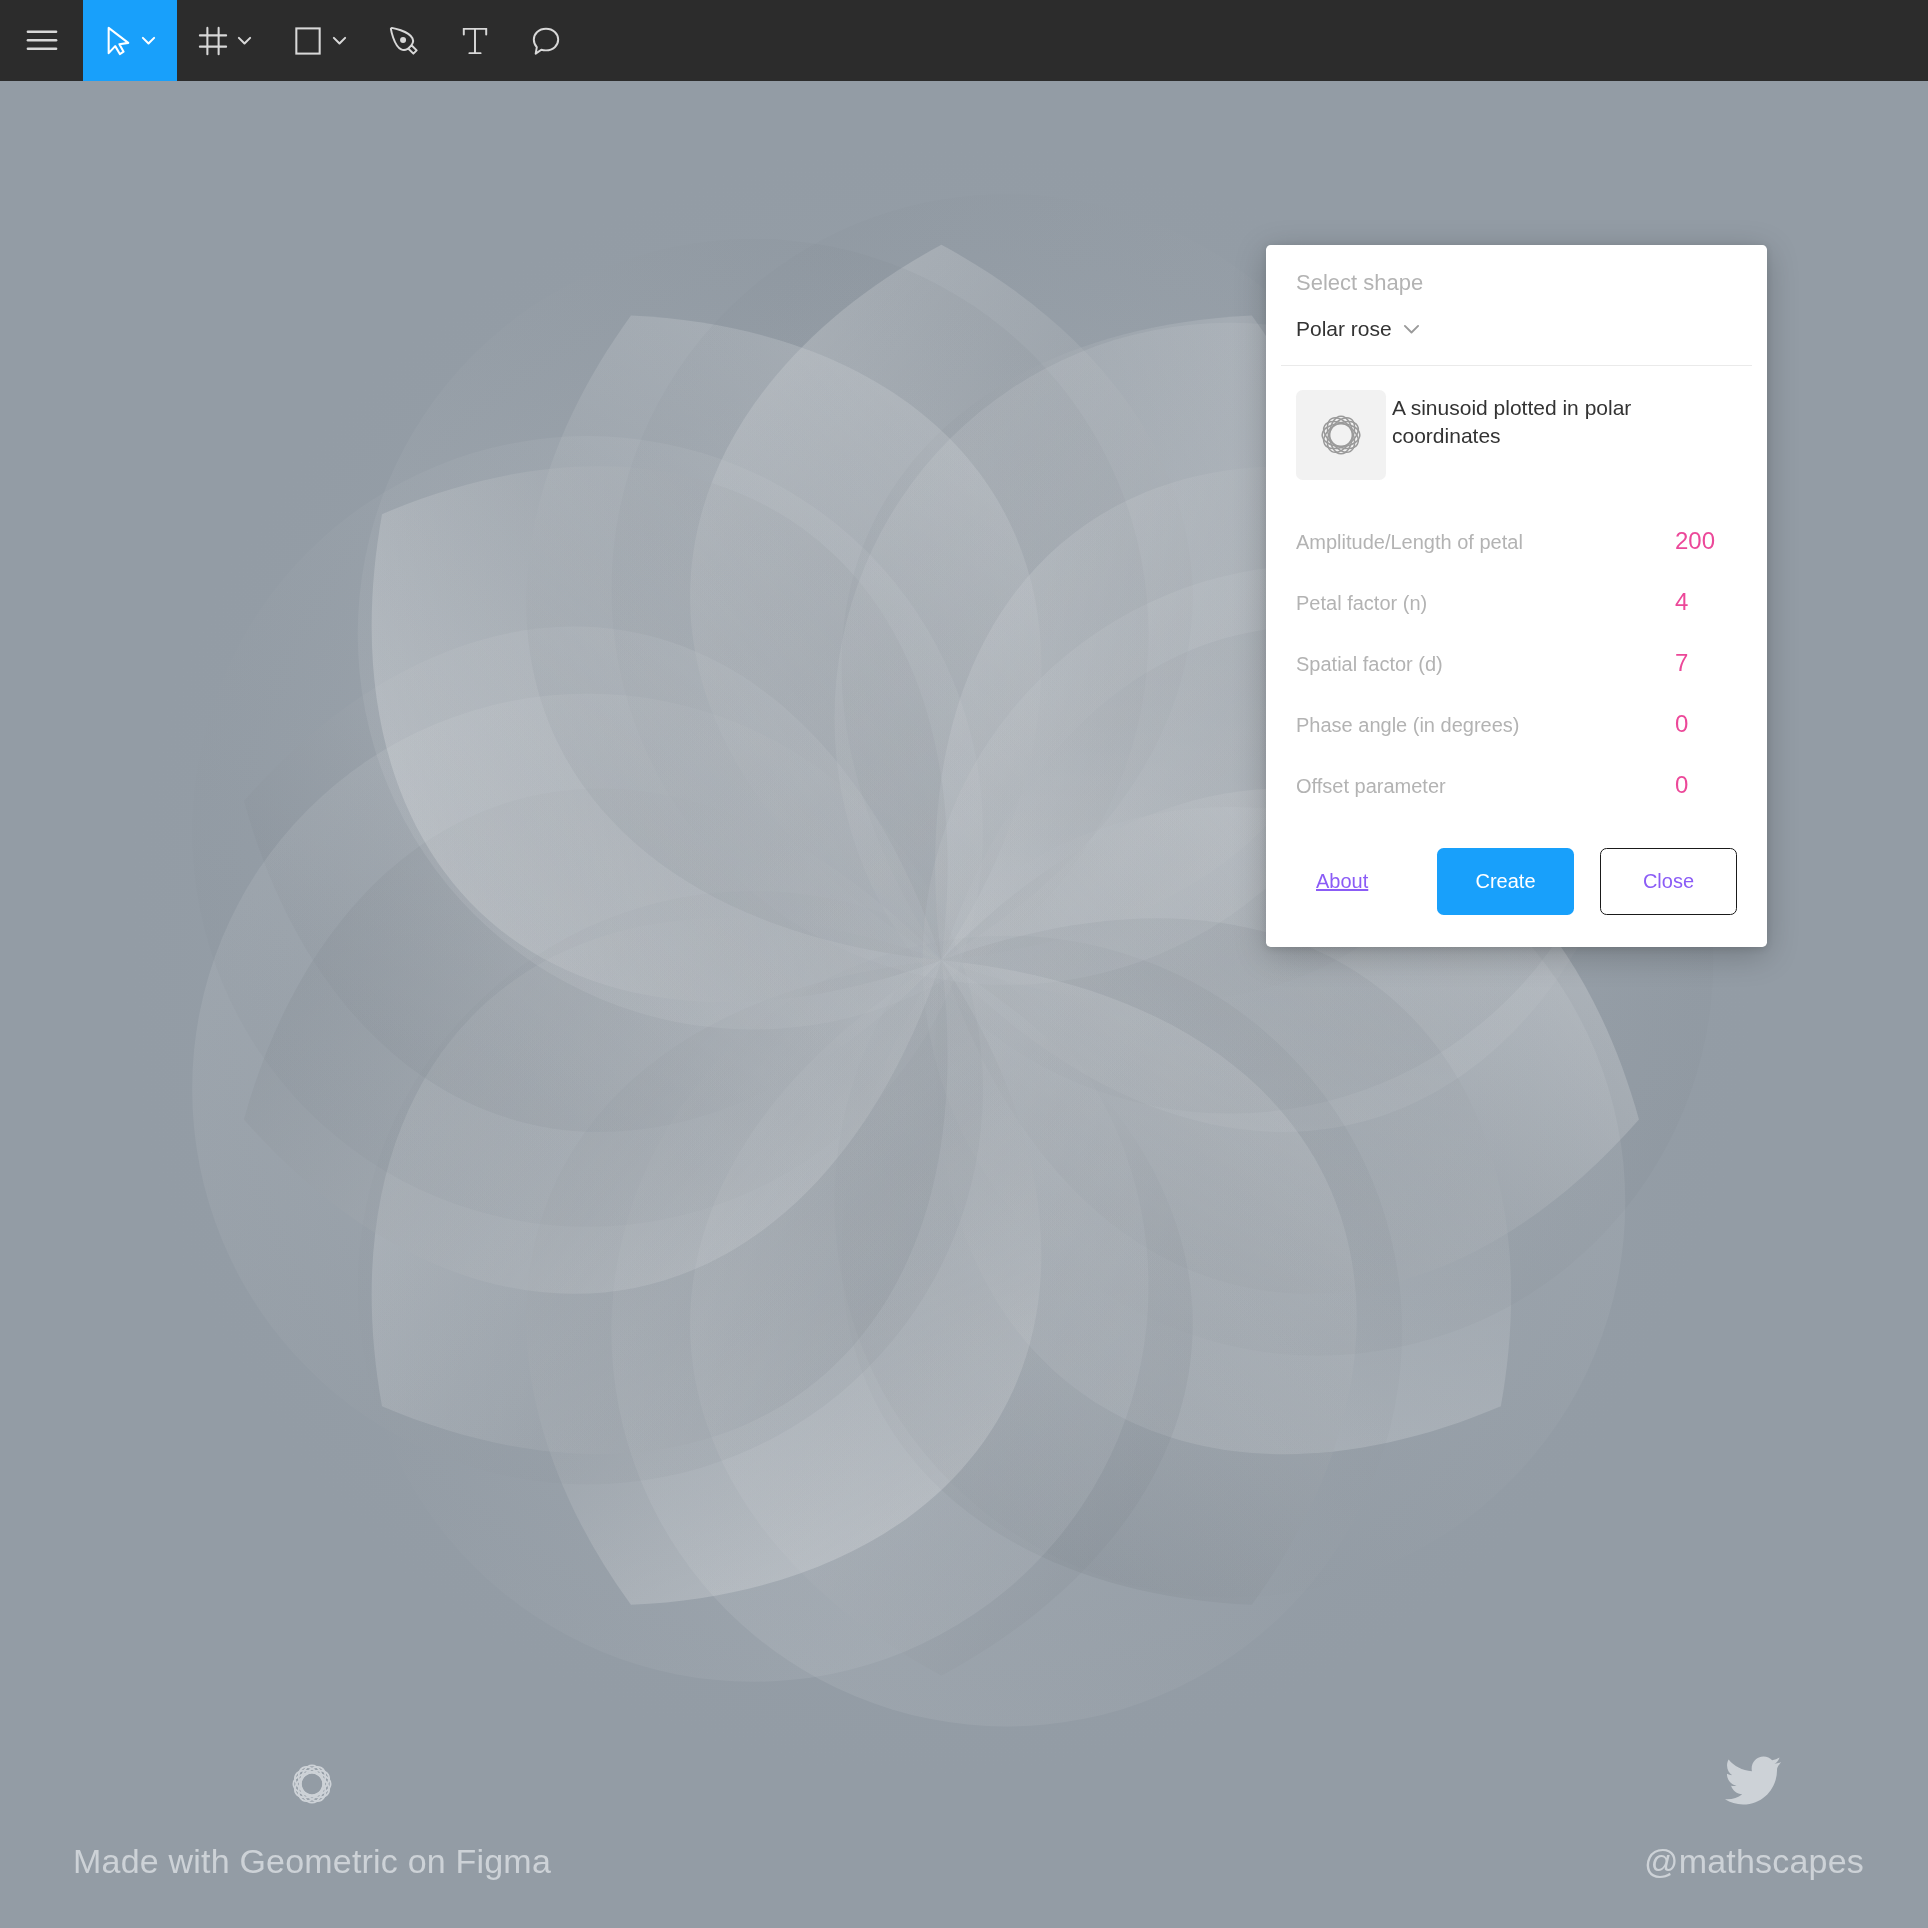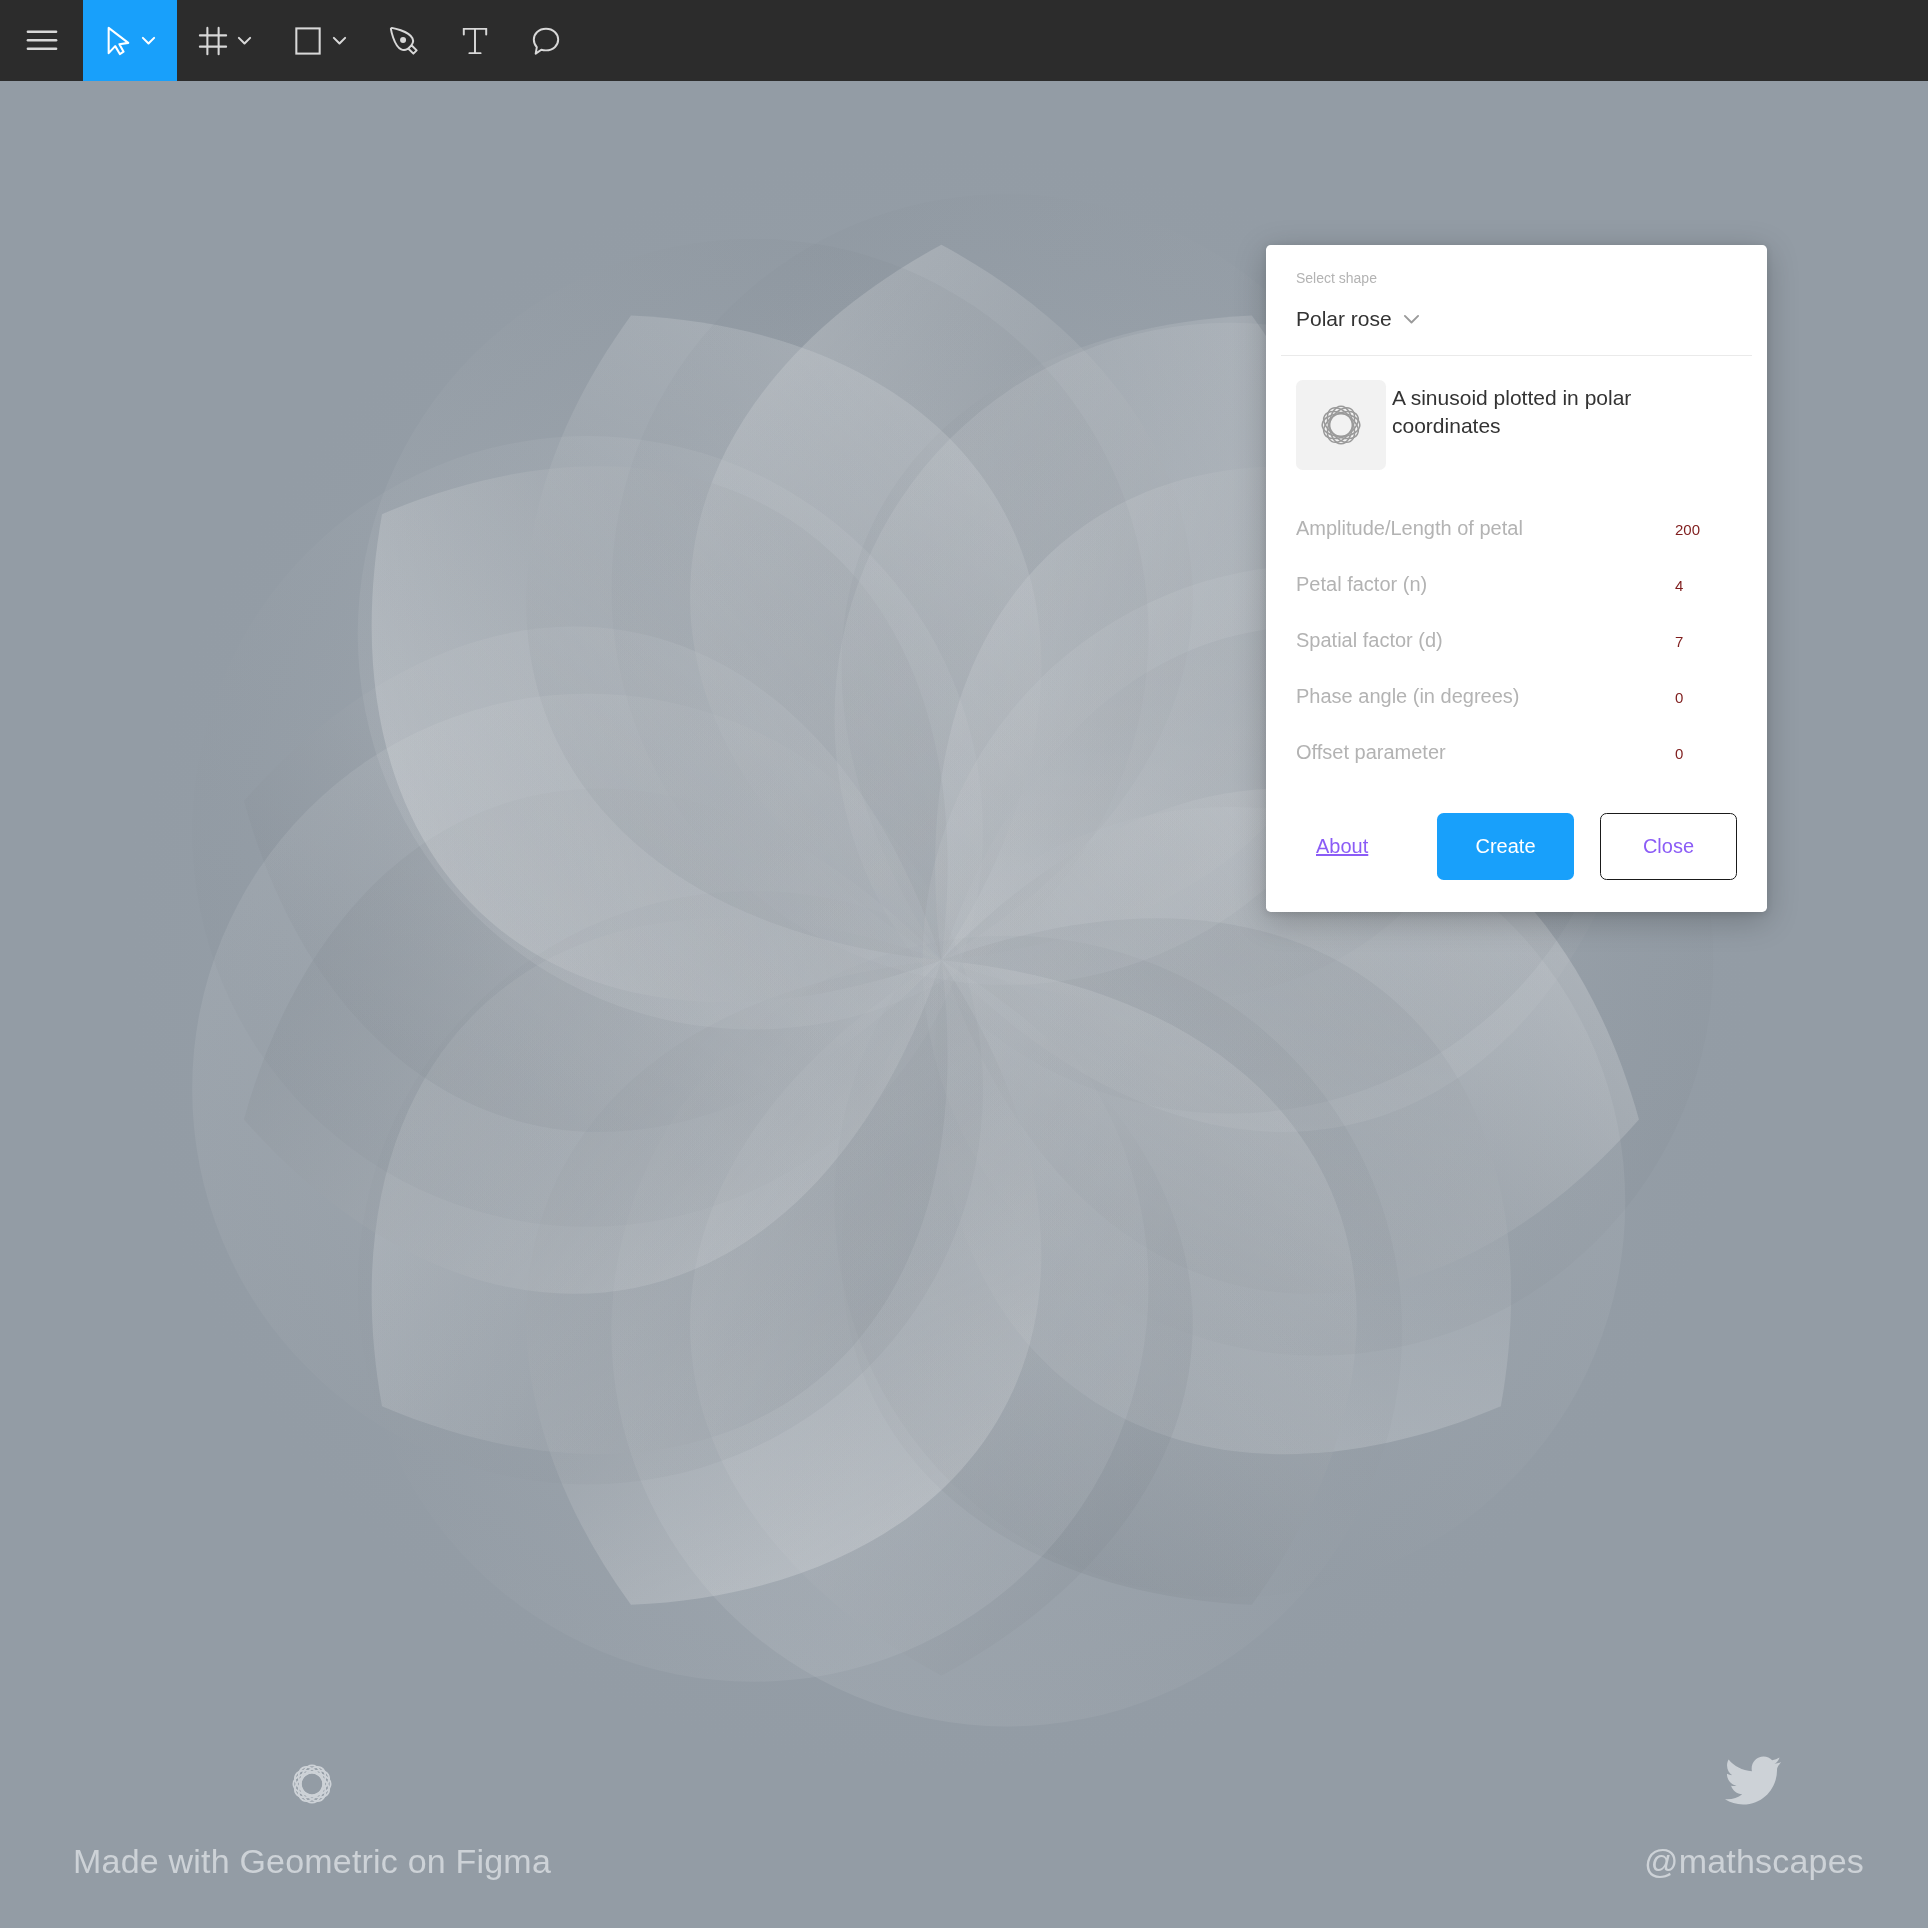--- a/index.html
+++ b/index.html
@@ -53,21 +53,21 @@
     height: 79px;
     display: flex; align-items: center; justify-content: space-between;
     padding: 0 30px 0 30px;
     border-bottom: 0.9px solid #eaeaea;
   }
   #dlg-title { font-size: 21.7px; font-weight: bold; color: #222222; letter-spacing: 0.1px; }
   #dlg-close { cursor: pointer; display: flex; align-items: center; justify-content: center;
                width: 34px; height: 34px; }
 
   .section { padding: 24.5px 30px 0 30px; }
-  .field-label { font-size: 14px; color: #b3b3b3; margin-bottom: 21px; }
+  .field-label { font-size: 22px; color: #b3b3b3; margin-bottom: 21px; }
   .select-row { display: flex; align-items: center; cursor: pointer; padding-bottom: 24.5px; }
   .select-value { font-size: 21px; color: #333333; }
   .select-chev { margin-left: 11.3px; }
 
   .divider { height: 0.9px; background: #eaeaea; margin: 0 15px; }
 
   #desc-row {
     display: flex; align-items: flex-start; gap: 6px;
     padding: 24.5px 30px 24.5px 30px;
   }
@@ -77,21 +77,21 @@
     display: flex; align-items: center; justify-content: center;
   }
   #desc-text { font-size: 21px; line-height: 1.33; color: #333333; padding-top: 3.8px; max-width: 292px; }
 
   #params { padding: 7.5px 30px 9.4px 30px; }
   .param-row {
     display: flex; align-items: baseline; justify-content: space-between;
     padding: 15px 0 18px 0;
   }
   .param-label { font-size: 20px; color: #b3b3b3; }
-  .param-value { font-size: 15px; color: #7f1d1d; min-width: 62px; text-align: left; }
+  .param-value { font-size: 24px; color: #ec4899; min-width: 62px; text-align: left; }
 
   #dlg-footer {
     display: flex; align-items: center; gap: 0;
     padding: 21px 30px 32px 30px;
   }
   #about-link {
     font-size: 20px; color: #8b5cf6; text-decoration: underline;
     cursor: pointer; margin-right: auto; margin-left: 20px;
   }
   .btn { font-size: 20px; border-radius: 6.6px; cursor: pointer;

